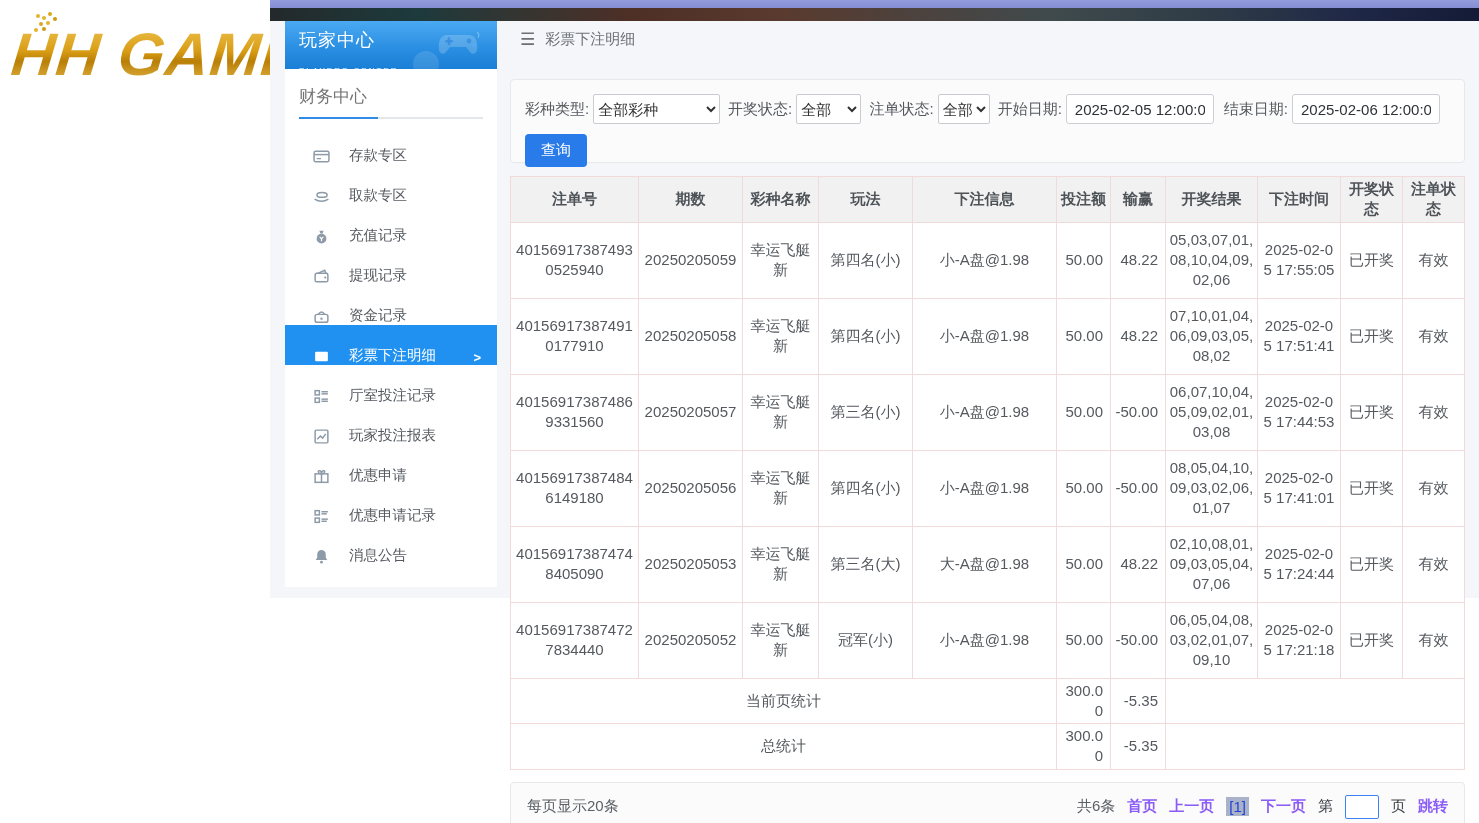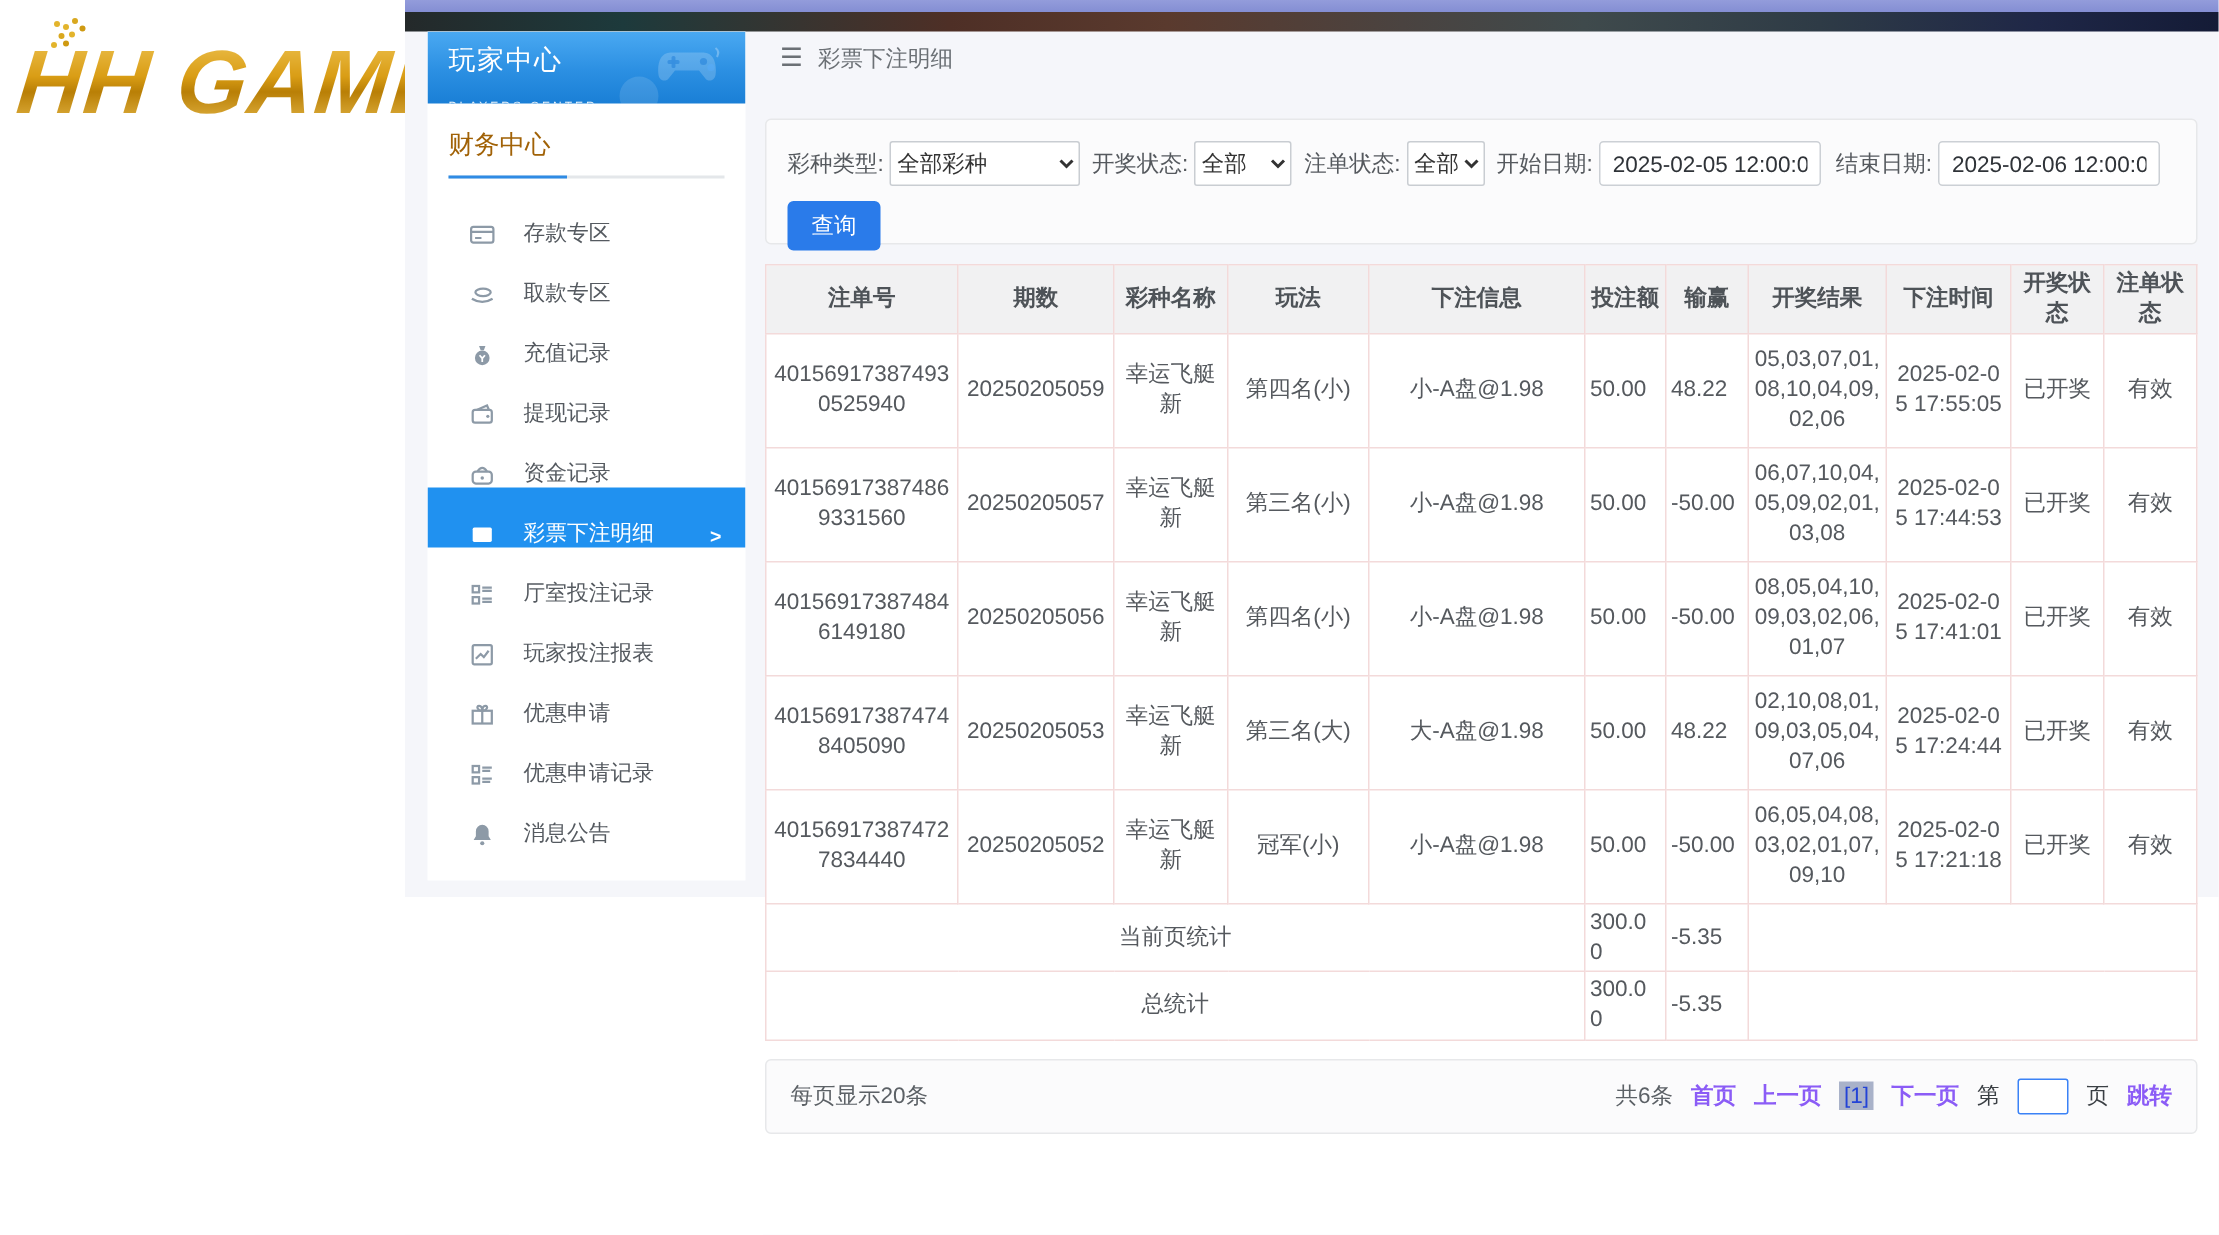--- a/index.html
+++ b/index.html
@@ -22,21 +22,21 @@
 
   
   .sidebar { position:absolute; left:15px; top:21px; width:212px; bottom:11px; background:#ffffff; overflow:hidden; }
   .sidebar-header { height:48px; background:linear-gradient(180deg,#4aa9f2 0%,#2b8fe2 55%,#1a7fd6 100%); position:relative; padding:7px 0 0 14px; overflow:hidden; }
   .sidebar-title { color:#ffffff; font-size:18px; letter-spacing:1px; }
   .sidebar-sub { color:rgba(255,255,255,0.9); font-size:8px; letter-spacing:2px; margin-top:14px; }
   .gamepad { position:absolute; right:14px; top:8px; opacity:.55; }
   .hdr-circle { position:absolute; right:58px; top:30px; width:26px; height:26px; border-radius:50%; background:rgba(255,255,255,.12); }
 
   .side-section { padding:0 14px; }
-  .section-title { font-size:17px; color:#a16207; margin-top:16px; margin-bottom:9px; }
+  .section-title { font-size:17px; color:#737373; margin-top:16px; margin-bottom:9px; }
   .section-line { height:2px; background:#e4e7ea; position:relative; margin-bottom:6px; }
   .section-line::before { content:""; position:absolute; left:0; top:0; height:2px; width:79px; background:#2f8be4; }
 
   .nav-item { display:flex; align-items:flex-end; height:40px; padding-left:28px; gap:19px; color:#555a60; font-size:14.5px; cursor:pointer; position:relative; }
   .nav-icon { width:17px; height:17px; color:#8d9aa7; flex:0 0 17px; display:inline-flex; }
   .nav-icon svg { width:100%; height:100%; }
   .nav-item.active { background:#2091f0; color:#ffffff; }
   .nav-item.active .nav-icon { color:#ffffff; }
   .nav-chevron { position:absolute; right:16px; color:#fff; font-size:13px; font-weight:bold; display:none; }
   .nav-item.active .nav-chevron { display:block; }
@@ -54,21 +54,21 @@
   .sel-draw { width:72px; }
   .sel-order { width:56px; }
   .filter-row input[type=text] { height:30px; border:1px solid #ccd0d5; border-radius:3px; color:#2f3338; font-size:15px; padding:0 8px; width:148px; margin-right:10px; font-family:inherit; }
   .btn-search { margin-top:10px; background:#2a7bea; color:#fff; border:none; border-radius:4px; font-size:15px; padding:7px 16px; cursor:pointer; font-family:inherit; }
 
   
   .table-wrap { margin-top:13px; background:#fff; }
   table.bet { border-collapse:collapse; table-layout:fixed; width:955px; font-size:15px; color:#55595e;border-radius:16px; }
   table.bet th, table.bet td { border:1px solid #f3dada; text-align:center; vertical-align:middle; word-break:break-all; line-height:1.35; padding:2px 3px; }
   table.bet th { background:#f1f1f2; font-weight:bold; color:#4e5358; height:40px; }
-  table.bet td.num { text-align:left; padding-right:7px; }
+  table.bet td.num { text-align:right; padding-right:7px; }
   tr.data-row { height:76px; background:#fff; }
   tr.sum-row { height:39px; background:#fff; }
 
   
   .pager { margin-top:12px; height:50px; background:#fbfbfc; border:1px solid #e7e8ea; border-radius:4px; display:flex; align-items:center; justify-content:space-between; padding:0 16px; font-size:15px; color:#5c6166; }
   .pager-right { display:flex; align-items:center; gap:12px; }
   .pg-link { color:#8b5cf6; cursor:pointer; text-decoration:none;font-weight:bold; }
   .pg-current { background:#a9b2c9; color:#2343d6; padding:1px 3px; cursor:default; }
   .pg-input { width:34px; height:24px; border:1px solid #3b82f6; border-radius:2px; text-align:center; font-size:14px; }
   .pg-text { color:#3a3f44; }
@@ -330,20 +330,33 @@
               <td>第四名(小)</td>
               <td>小-A盘@1.98</td>
               <td class="num">50.00</td>
               <td class="num">48.22</td>
               <td>05,03,07,01,08,10,04,09,02,06</td>
               <td>2025-02-05 17:55:05</td>
               <td>已开奖</td>
               <td>有效</td>
             </tr>
             <tr class="data-row">
+              <td>401569173874910177910</td>
+              <td>20250205058</td>
+              <td>幸运飞艇新</td>
+              <td>第四名(小)</td>
+              <td>小-A盘@1.98</td>
+              <td class="num">50.00</td>
+              <td class="num">48.22</td>
+              <td>07,10,01,04,06,09,03,05,08,02</td>
+              <td>2025-02-05 17:51:41</td>
+              <td>已开奖</td>
+              <td>有效</td>
+            </tr>
+            <tr class="data-row">
               <td>401569173874869331560</td>
               <td>20250205057</td>
               <td>幸运飞艇新</td>
               <td>第三名(小)</td>
               <td>小-A盘@1.98</td>
               <td class="num">50.00</td>
               <td class="num">-50.00</td>
               <td>06,07,10,04,05,09,02,01,03,08</td>
               <td>2025-02-05 17:44:53</td>
               <td>已开奖</td>

